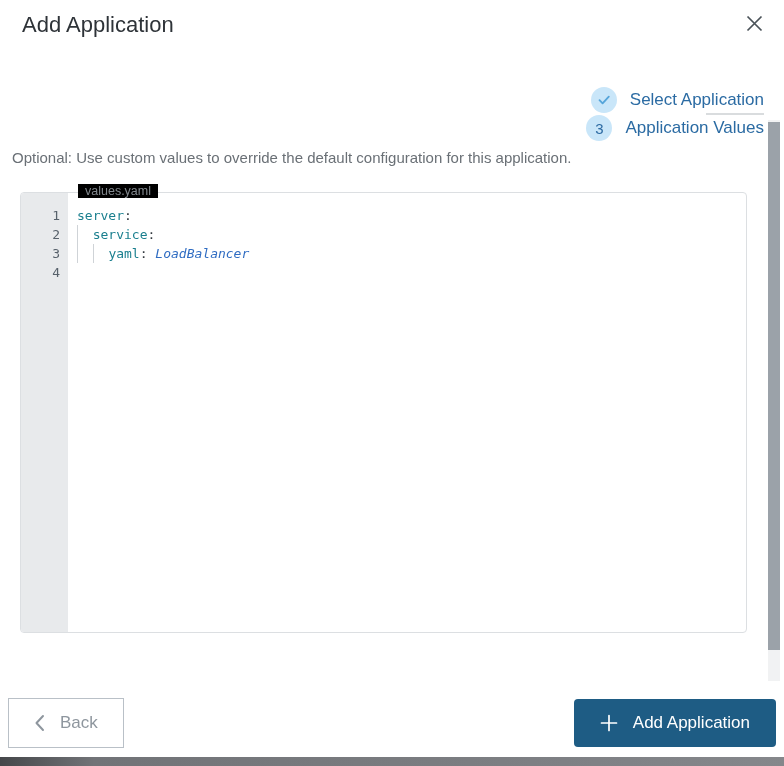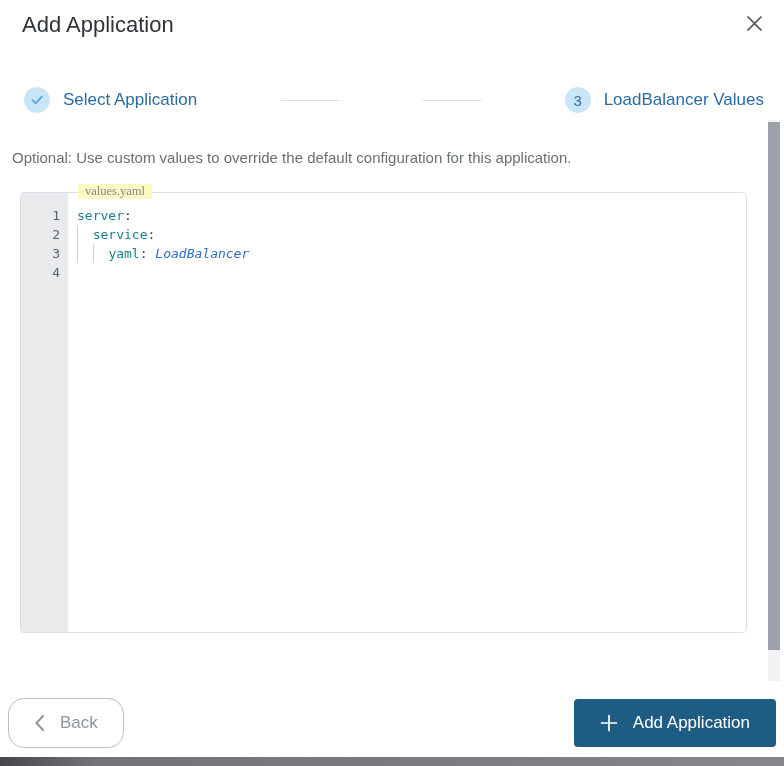--- a/index.html
+++ b/index.html
@@ -17,21 +17,21 @@
   }
   .close-btn {
     position: absolute; top: 10px; right: 16px;
     background: none; border: none; padding: 4px; cursor: pointer;
     line-height: 0;
   }
 
   
   .stepper {
     position: absolute; top: 87px; left: 24px; right: 20px;
-    display: flex; align-items: center; justify-content: space-between;
+    display: flex; align-items: flex-end; justify-content: space-between; flex-direction: column;
   }
   .step { display: flex; align-items: center; gap: 13px; flex: none; cursor: pointer; }
   .step-circle {
     width: 26px; height: 26px; border-radius: 50%;
     background: #c9e6f9; display: flex; align-items: center; justify-content: center;
     flex: none;
   }
   .step-circle .step-number { color: #2d6ba3; font-size: 15px; }
   .step-label { font-size: 17px; color: #2b6ba3; white-space: nowrap; }
   .connector { width: 58px; height: 1px; background: #d9dcde; flex: none; }
@@ -42,22 +42,22 @@
     font-size: 15px; color: #6a7076;
   }
 
   
   .editor {
     position: absolute; top: 192px; left: 20px; width: 727px; height: 441px;
     border: 1px solid #dcdfe2; border-radius: 4px; background: #fff;
   }
   .editor-label {
     position: absolute; top: -9px; left: 57px;
-    background: #fef9c3; padding: 0 7px;
-    font-size: 12.5px; color: #82888e; font-family: Liberation Serif, serif;
+    background: #000000; padding: 0 7px;
+    font-size: 12.5px; color: #82888e;
   }
   .gutter {
     position: absolute; left: 0; top: 0; bottom: 0; width: 47px;
     background: #e8eaec; border-radius: 3px 0 0 3px;
     padding-top: 13px;
     font-family: "DejaVu Sans Mono", monospace; font-size: 13px; color: #57616b;
   }
   .gutter .ln { height: 19px; line-height: 19px; text-align: right; padding-right: 8px; }
   .code {
     position: absolute; left: 47px; top: 0; right: 0; bottom: 0;
@@ -71,21 +71,21 @@
     border-left: 1px solid #cfd3d7; vertical-align: top;
   }
   .tok-key { color: #1a7f8e; }
   .tok-p   { color: #32383e; }
   .tok-val { color: #2f6cc2; font-style: italic; }
 
   
   .back-btn {
     position: absolute; left: 8px; bottom: 18px; height: 50px;
     padding: 0 25px; background: #fff;
-    border: 1px solid #b9c0c7; border-radius: 16px;
+    border: 1px solid #b9c0c7; border-radius: 0;
     color: #8e969e; font-size: 17px; font-family: "Liberation Sans", sans-serif;
     display: flex; align-items: center; gap: 15px; cursor: pointer;
   }
   .add-btn {
     position: absolute; right: 8px; bottom: 19px; height: 48px;
     padding: 0 26px; background: #1e5c84;
     border: none; border-radius: 4px;
     color: #ffffff; font-size: 17px; font-weight: 500; font-family: "Liberation Sans", sans-serif;
     display: flex; align-items: center; gap: 15px; cursor: pointer;
   }
@@ -131,21 +131,21 @@
 
     <div class="connector"></div>
 
 
     <div class="connector"></div>
 
     <div class="step">
       <span class="step-circle">
         <span class="step-number">3</span>
       </span>
-      <span class="step-label">LoadBalancer Values</span>
+      <span class="step-label">Application Values</span>
     </div>
   </div>
 
   <p class="description">Optional: Use custom values to override the default configuration for this application.</p>
 
   <div class="editor">
     <span class="editor-label">values.yaml</span>
     <div class="gutter">
         <div class="ln">1</div>
         <div class="ln">2</div>

